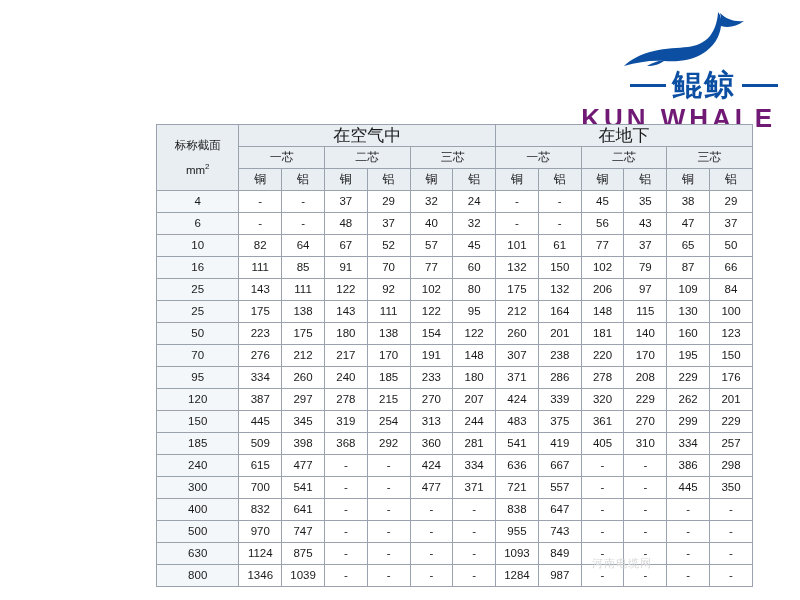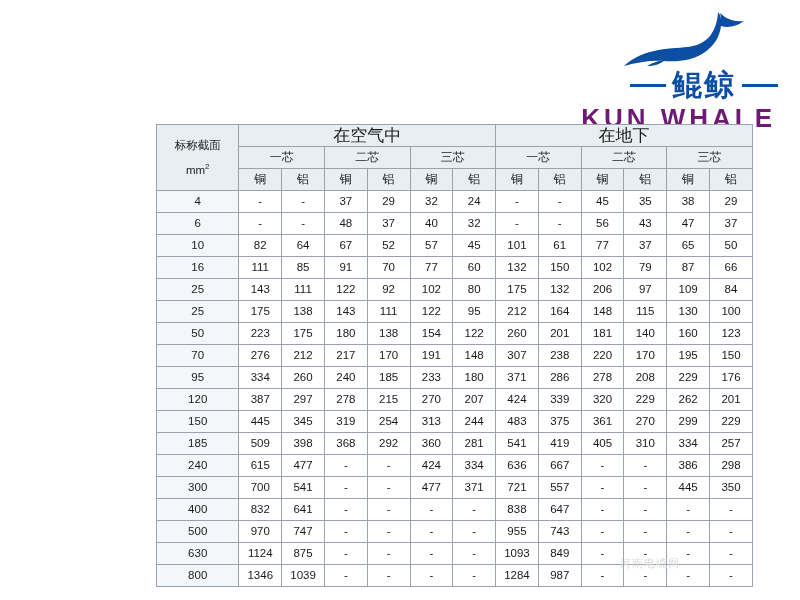--- a/index.html
+++ b/index.html
@@ -134,21 +134,20 @@
   
   .watermark {
     position: absolute;
     left: 592px;
     top: 556px;
     font-size: 11px;
     color: #d8d8d8;
     letter-spacing: 1px;
     font-family: "DejaVu Sans", sans-serif;
     pointer-events: none;
-    margin-left: 28px;
   }
 </style>
 </head>
 <body>
 
 <div class="page">
 
   <div class="logo-block">
     <div class="whale-wrap">
       <svg viewBox="0 0 210 58" xmlns="http://www.w3.org/2000/svg">

